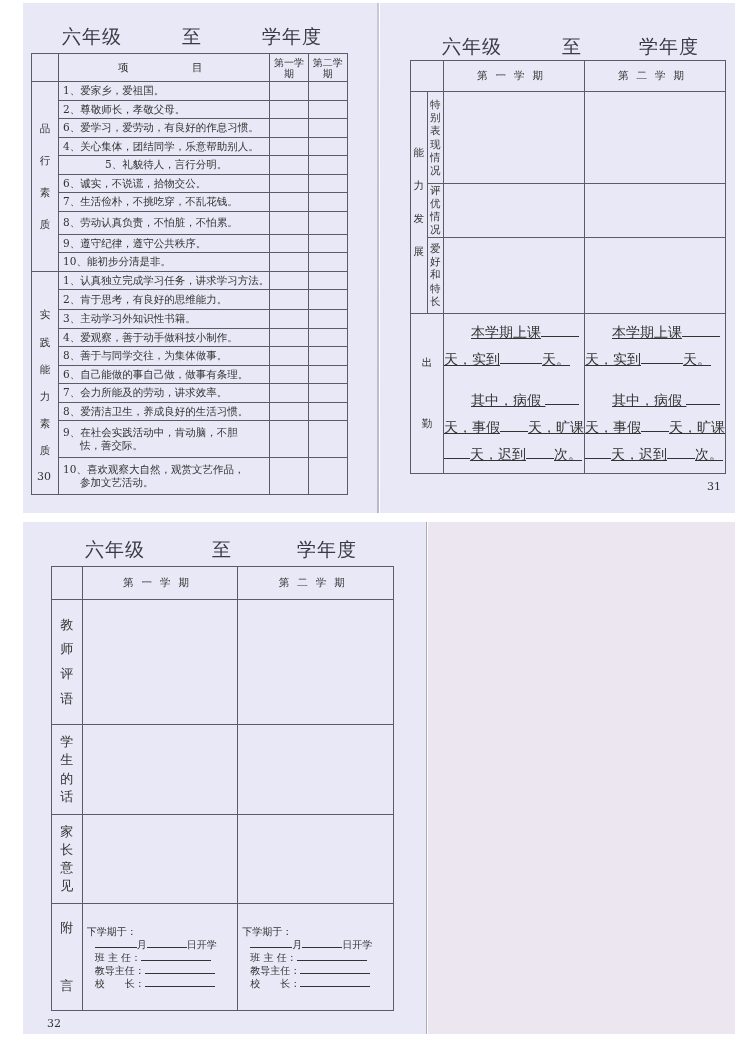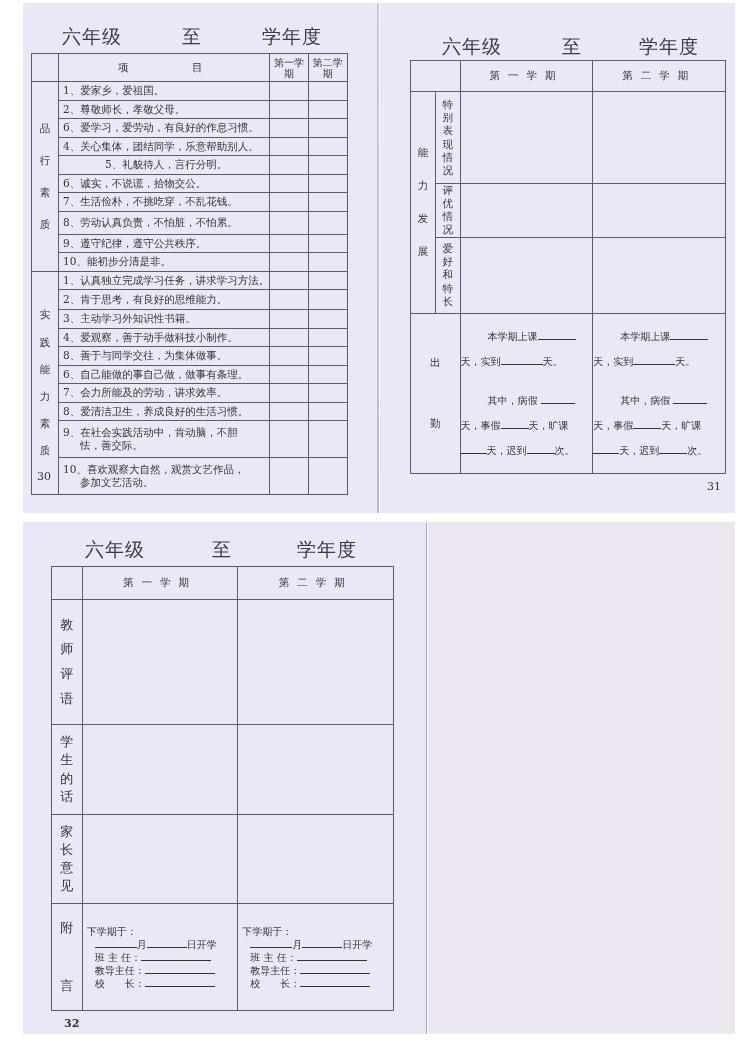--- a/index.html
+++ b/index.html
@@ -10,21 +10,21 @@
   .spine { position: absolute; width: 2px; background: linear-gradient(#c8c8d8, #b9b9ca); }
   .title { position: absolute; font-size: 19px; letter-spacing: 1px; color: #3a3a44; white-space: nowrap; }
   .title span { position: absolute; top: 0; }
   .pagenum { position: absolute; font-size: 11px; color: #333; }
   table.form { position: absolute; border-collapse: collapse; border: 1.5px solid #4a4a52; }
   table.form td, table.form th { border: 1px solid #5c5c66; font-weight: normal; font-size: 10.5px; color: #333; }
   .vlabel { text-align: center; vertical-align: middle; font-size: 11px; line-height: 1.25; }
   .vlabel span { display: block; }
   .item { padding-left: 4px; white-space: nowrap; line-height: 1.2; }
   .hdr { text-align: center; letter-spacing: 8px; font-size: 10.5px; }
-  .att p { font-size: 10px; line-height: 1; white-space: nowrap; }
+  .att p { font-size: 14px; line-height: 1; white-space: nowrap; text-decoration: underline; }
   .blankline { display: inline-block; border-bottom: 1px solid #333; height: 10px; vertical-align: baseline; }
   .note p { font-size: 10px; white-space: nowrap; line-height: 1.3; padding-left: 4px; }
 </style>
 </head>
 <body>
 
 <div class="page" style="left:23px;top:3px;width:355px;height:510px;"></div>
 <div class="page" style="left:380px;top:3px;width:355px;height:510px;"></div>
 <div class="spine" style="left:377px;top:3px;height:510px;"></div>
 
@@ -323,13 +323,13 @@
     <td class="note" id="note2">
           <p>下学期于：</p>
           <p style="padding-left:12px"><span class="blankline" style="width:42px"></span>月<span class="blankline" style="width:40px"></span>日开学</p>
           <p style="padding-left:12px">班 主 任：<span class="blankline" style="width:70px"></span></p>
           <p style="padding-left:12px">教导主任：<span class="blankline" style="width:70px"></span></p>
           <p style="padding-left:12px">校　　长：<span class="blankline" style="width:70px"></span></p>
         </td>
   </tr>
 </tbody>
   </table>
-<div class="pagenum" style="left:64px;top:1017px;font-weight:bold;">32</div>
+<div class="pagenum" style="left:47px;top:1017px;">32</div>
 
 </body></html>

